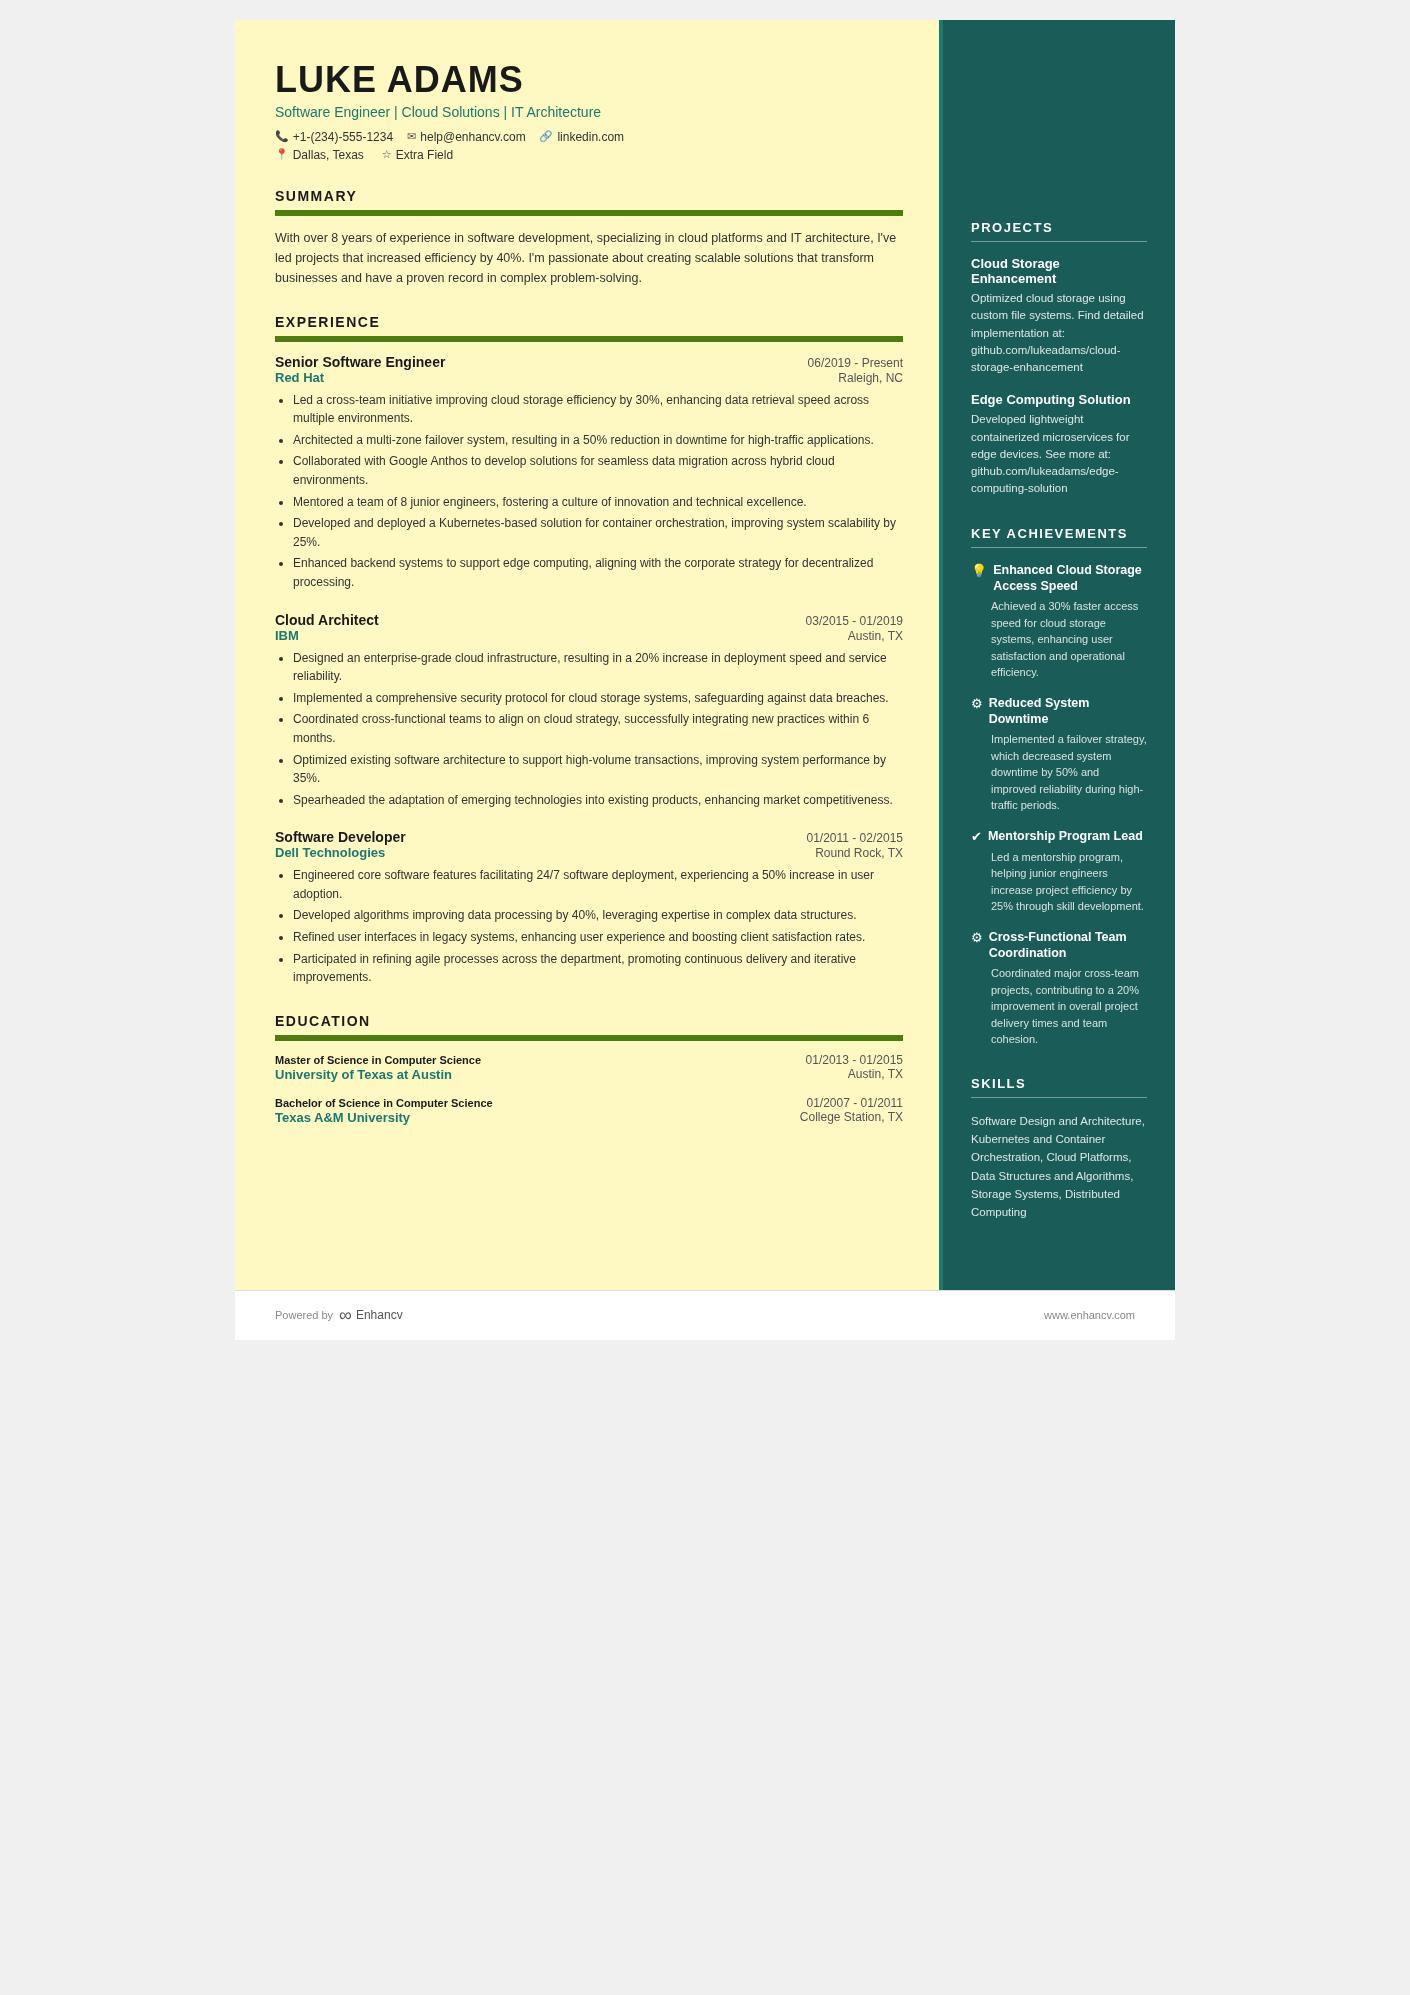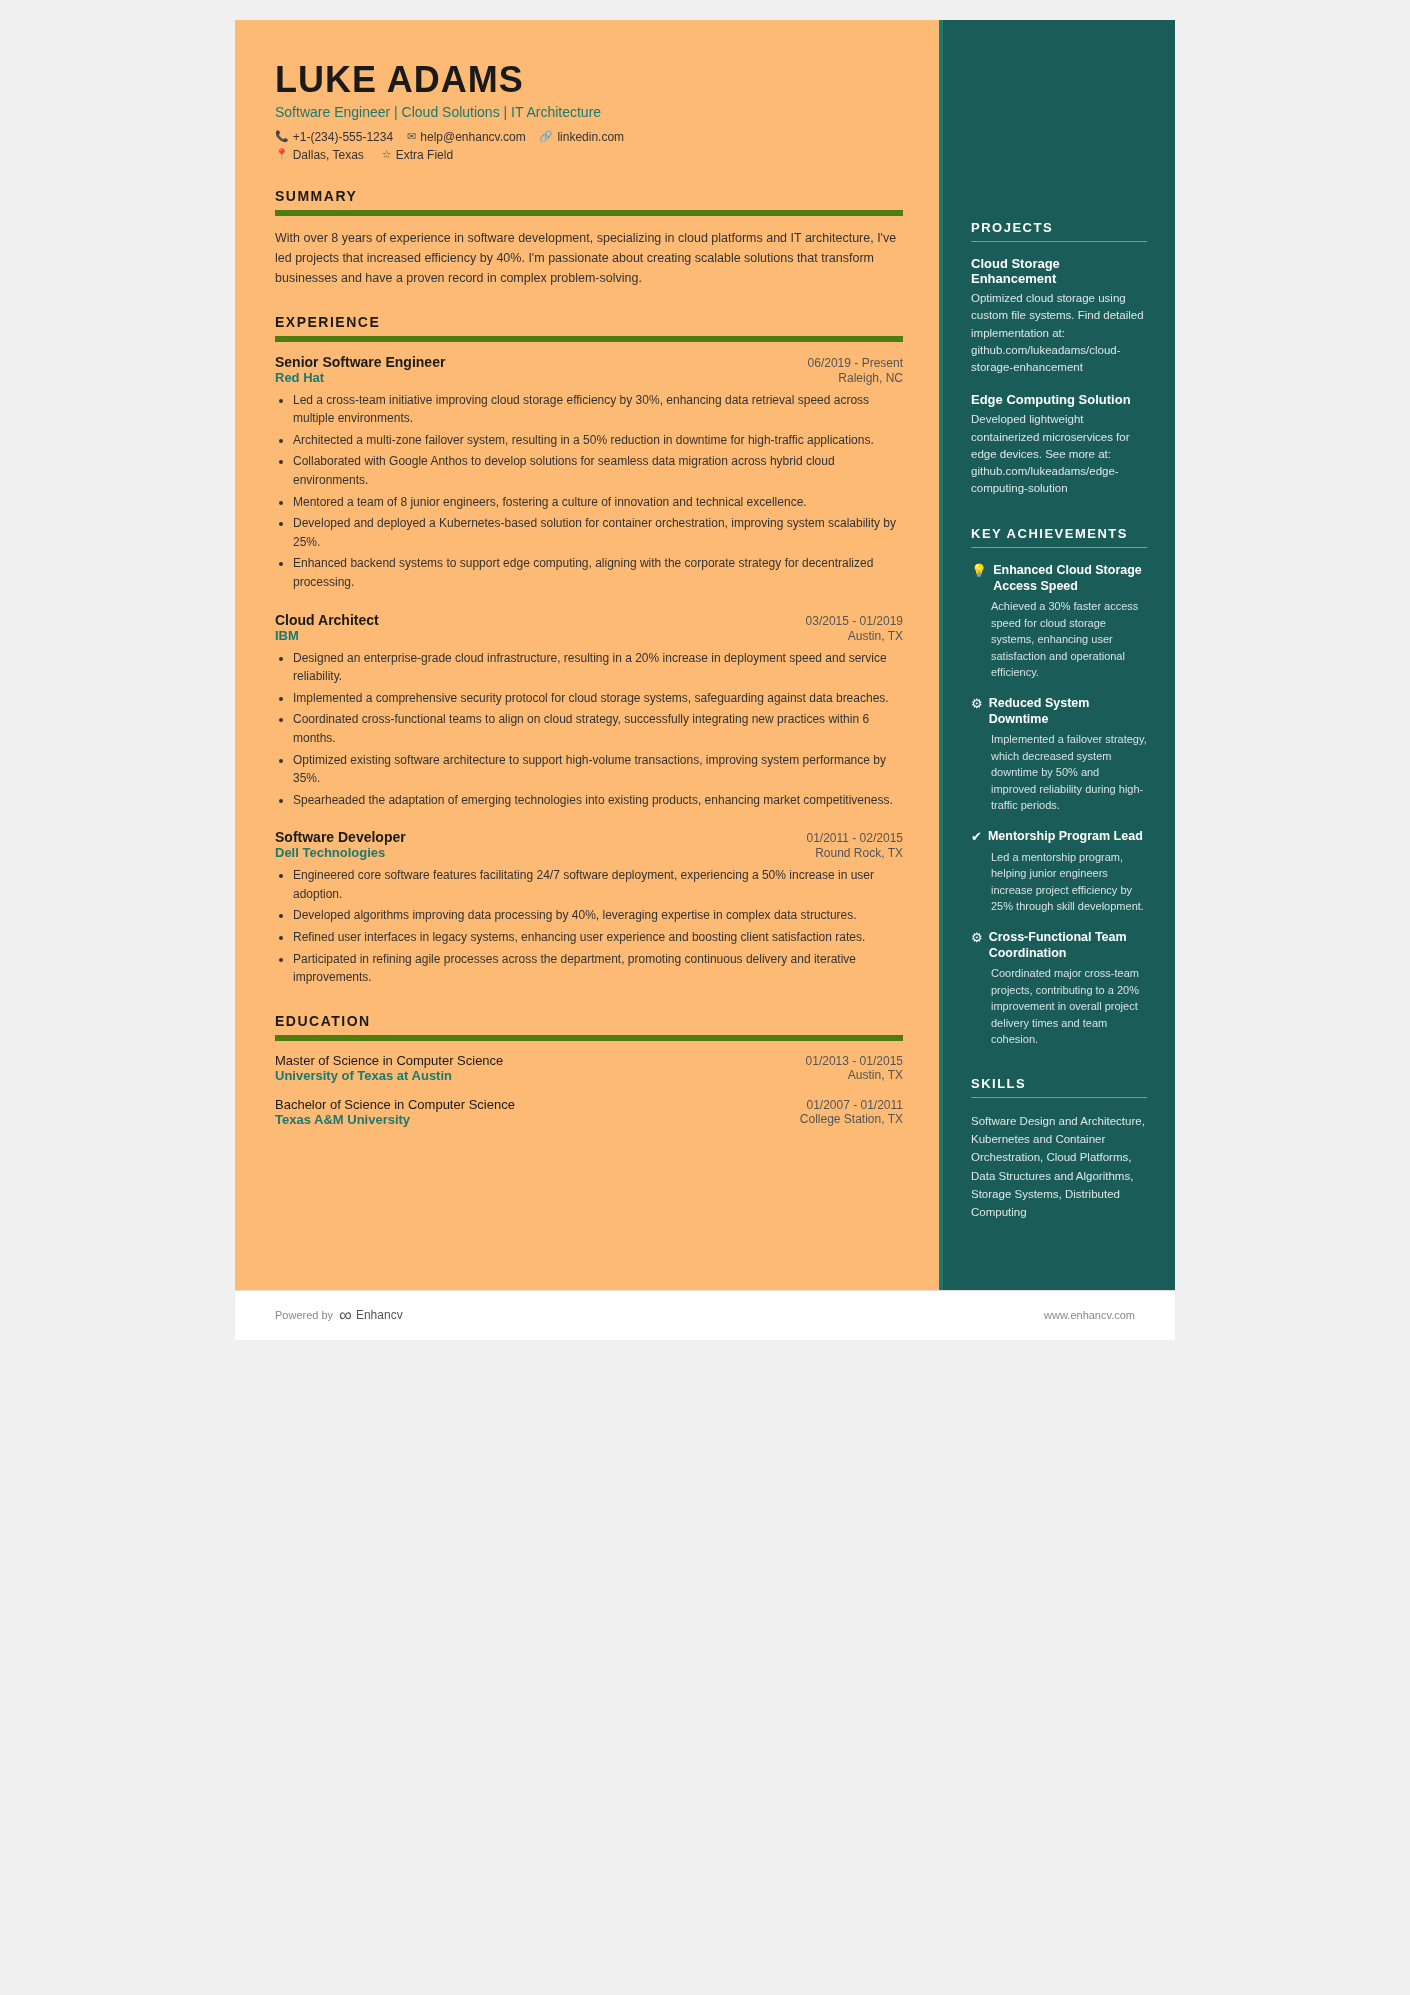--- a/index.html
+++ b/index.html
@@ -8,21 +8,21 @@
       background: #f0f0f0;
       display: flex;
       justify-content: center;
       align-items: flex-start;
       padding: 20px;
     }
     
     .left-col {
       flex: 1;
       padding: 40px 36px 40px 40px;
-      background: #fdba74;
+      background: #fef9c3;
     }
     
     .right-col {
       width: 232px;
       background: #1a5c58;
       padding: 200px 28px 40px 28px;
       position: relative;
     }
     
     .header {
@@ -144,22 +144,22 @@
     
     .edu-entry {
       margin-bottom: 14px;
     }
     .edu-header {
       display: flex;
       justify-content: space-between;
       align-items: baseline;
     }
     .edu-degree {
-      font-size: 13px;
-      font-weight: 400;
+      font-size: 11px;
+      font-weight: 700;
       color: #1a1a1a;
       font-family: Arial, sans-serif;
     }
     .edu-dates {
       font-size: 12px;
       color: #555;
       font-family: Arial, sans-serif;
     }
     .edu-school-row {
       display: flex;

